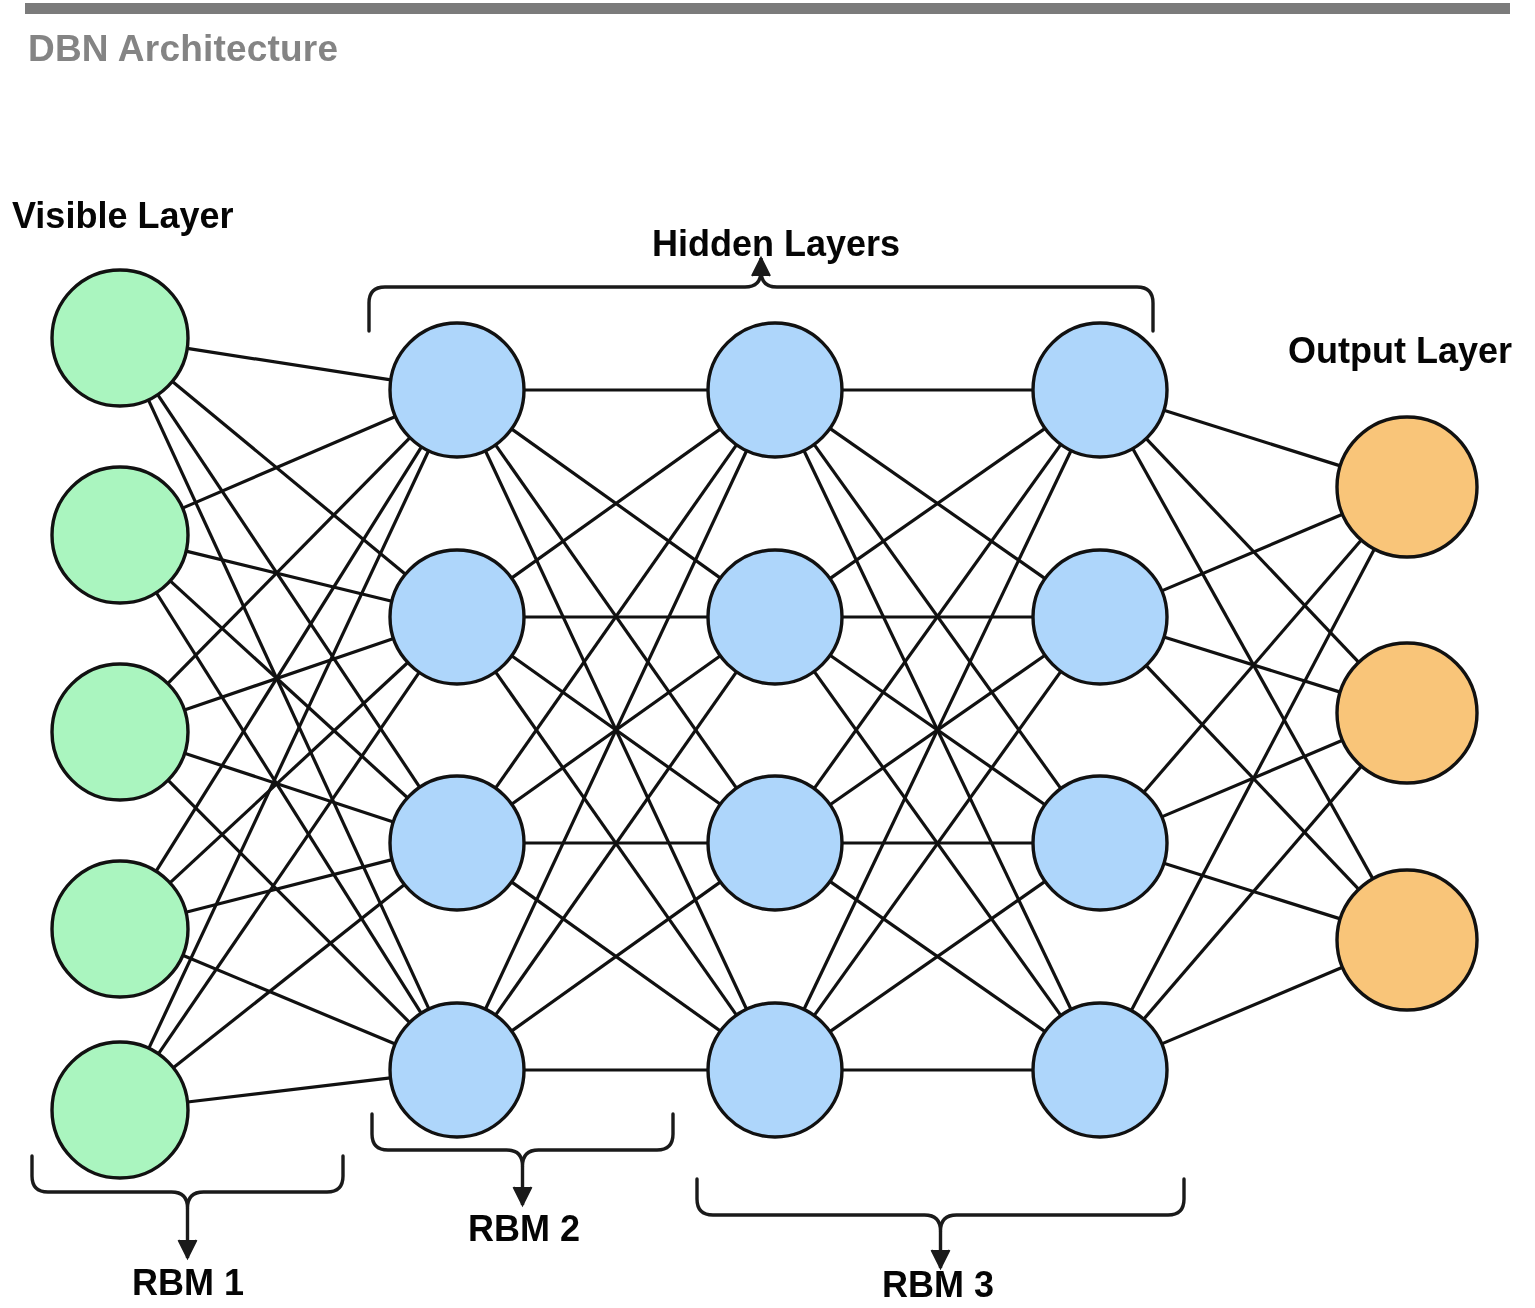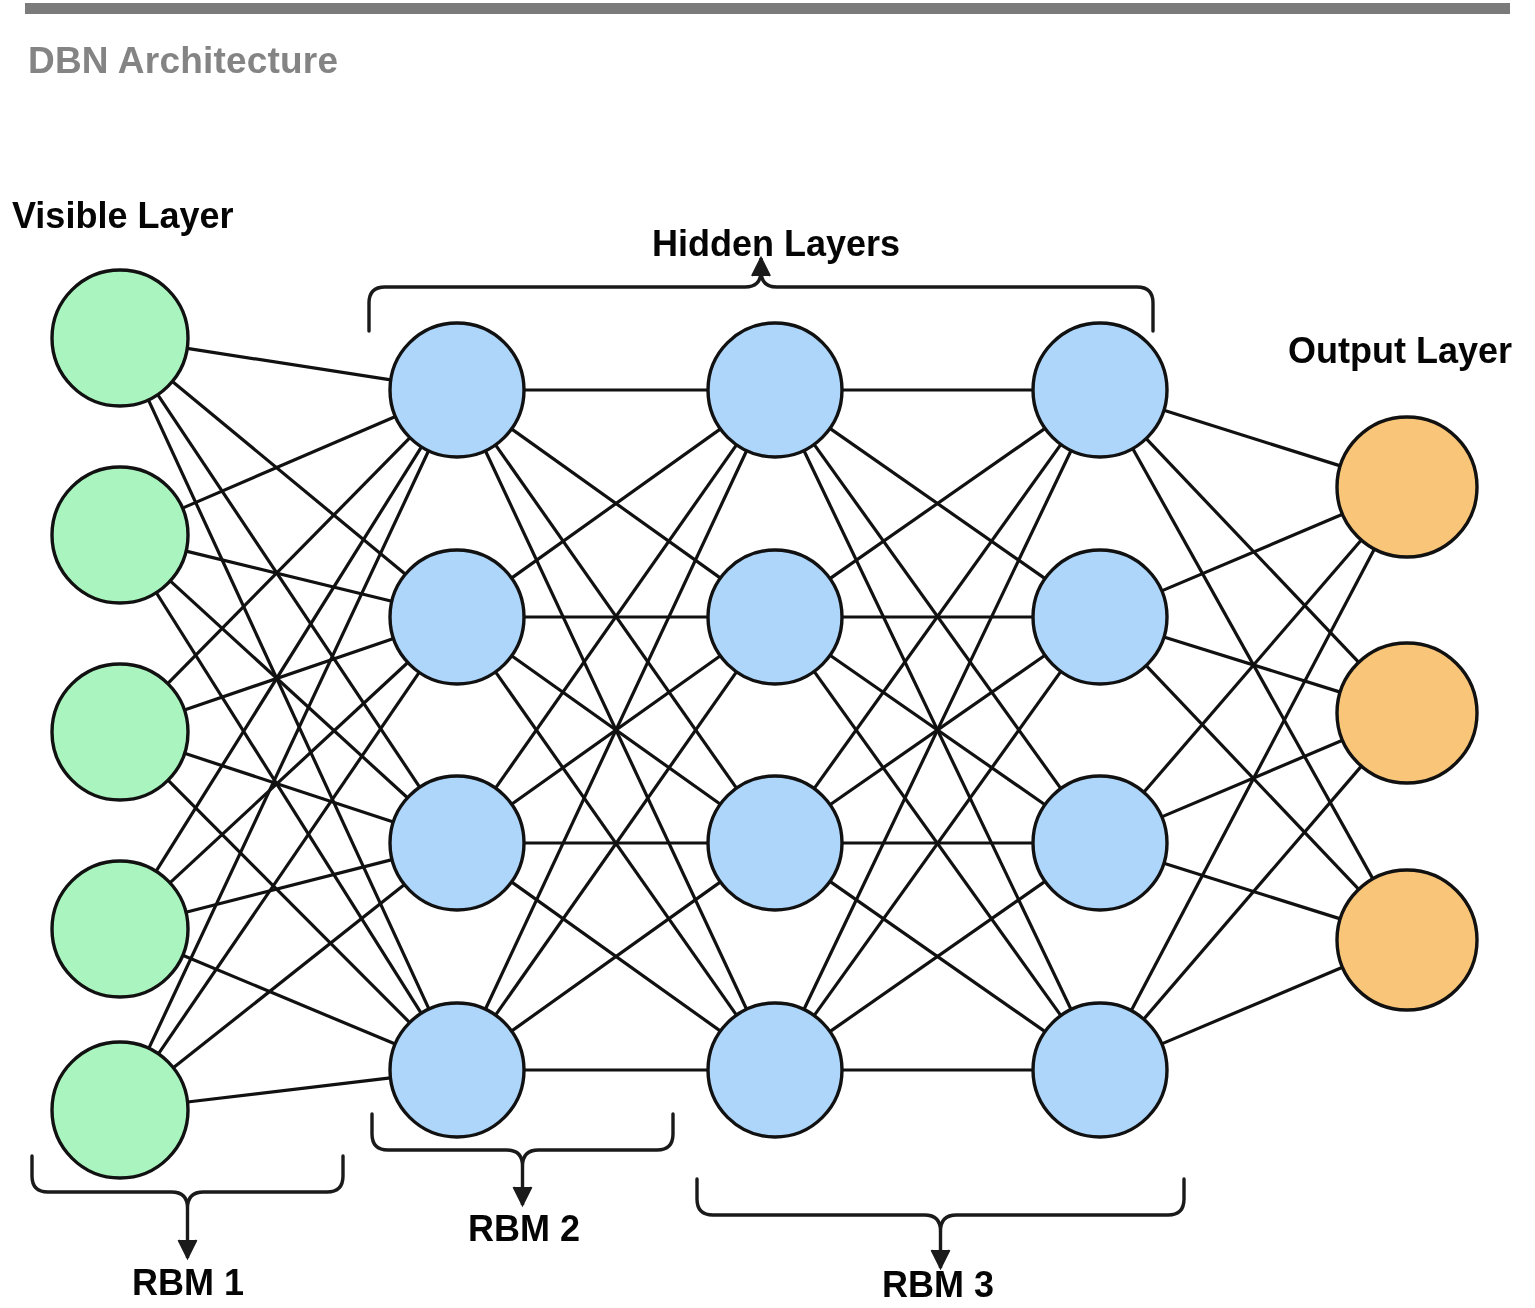--- a/index.html
+++ b/index.html
@@ -1,19 +1,19 @@
 <!DOCTYPE html>
 <html><head>
 <meta charset="utf-8">
 <style>
   html,body{margin:0;padding:0;background:#ffffff;}
   body{width:1535px;height:1308px;position:relative;overflow:hidden;
        font-family:"Liberation Sans",sans-serif;}
   #topbar{position:absolute;left:25px;top:3px;width:1485px;height:11px;background:#7b7b7b;}
-  #title{position:absolute;left:28px;top:40px;font-size:37px;font-weight:700;
+  #title{position:absolute;left:28px;top:28px;font-size:37px;font-weight:700;
          color:#848484;letter-spacing:0.2px;}
   svg#diagram{position:absolute;left:0;top:0;width:1535px;height:1308px;}
   .node{stroke:#111111;stroke-width:3.4;}
   .edge{stroke:#111111;stroke-width:3.2;fill:none;}
   .brace{stroke:#1a1a1a;stroke-width:3.4;fill:none;stroke-linecap:round;stroke-linejoin:round;}
   .arrow{stroke:#1a1a1a;stroke-width:3.4;fill:none;}
   .lbl{font-family:"Liberation Sans",sans-serif;font-weight:700;fill:#050505;
        font-size:36px;text-anchor:middle;}
   .lbl-left{text-anchor:start;}
 </style>

